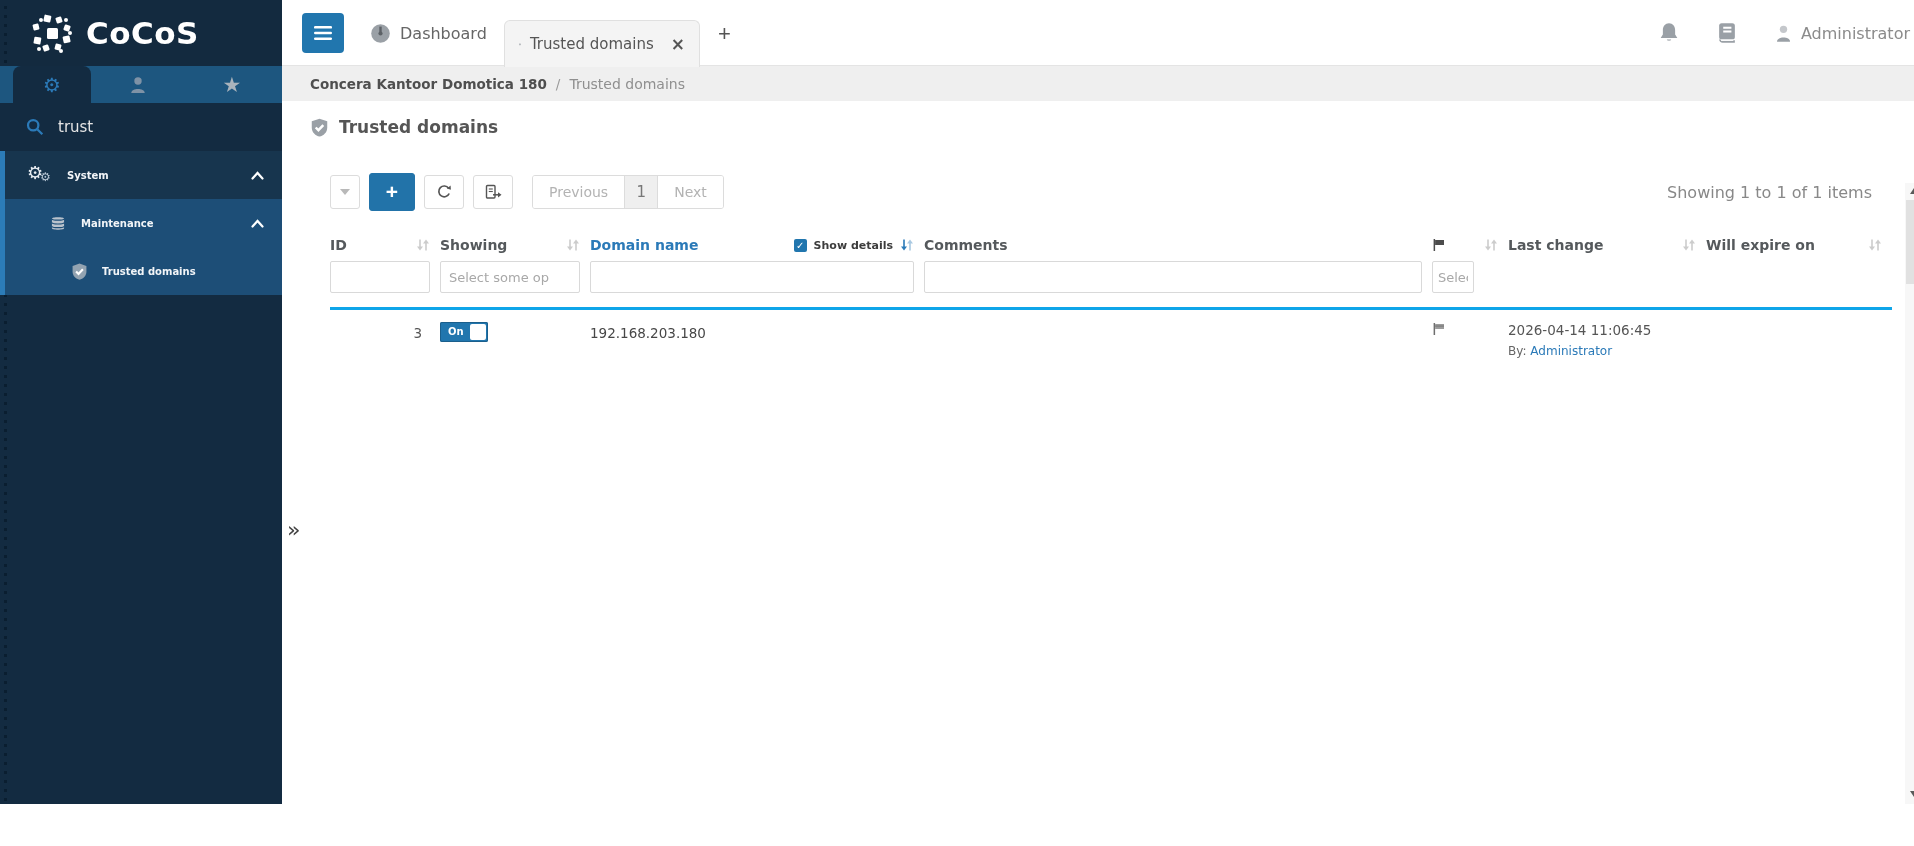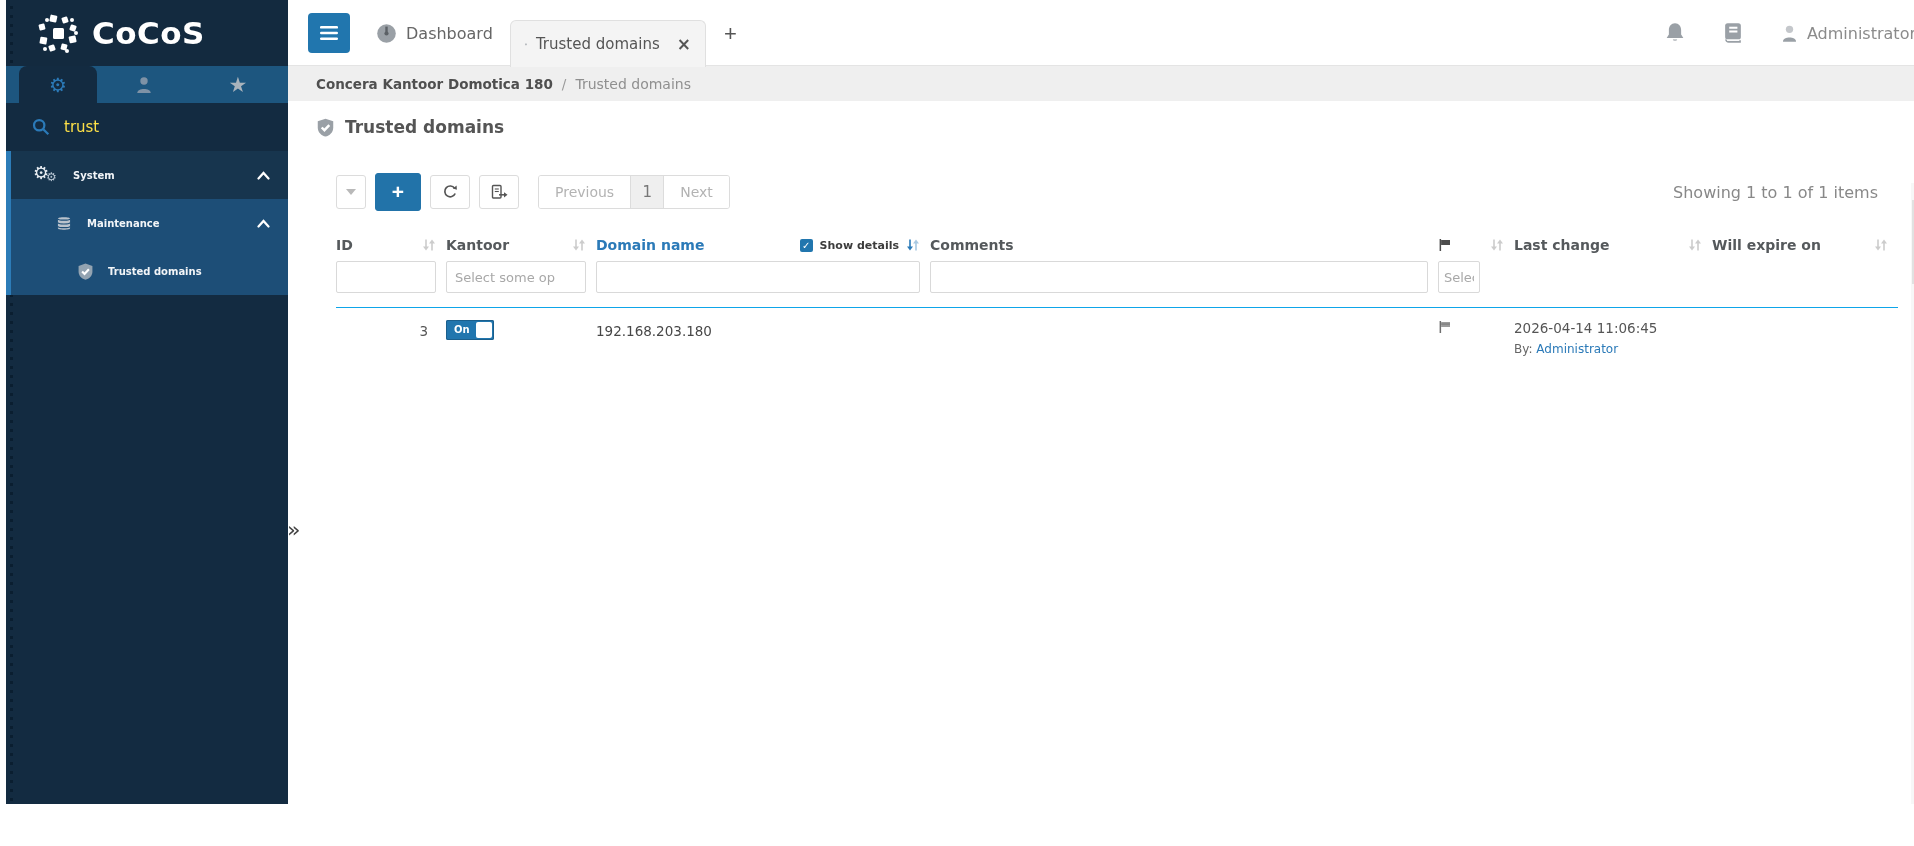--- a/index.html
+++ b/index.html
@@ -1,35 +1,35 @@
 <!DOCTYPE html>
 <html><head>
 <meta charset="utf-8">
 <style>
   * { margin:0; padding:0; box-sizing:border-box; }
   html,body { width:1914px; height:846px; }
   body { font-family:"DejaVu Sans","Liberation Sans",sans-serif; background:#fff; overflow:hidden; }
-  .app { position:relative; width:1914px; height:804px; display:flex; overflow:hidden; background:#fff;padding-left:6px; }
+  .app { position:relative; width:1914px; height:804px; display:flex; overflow:hidden; background:#fff; }
 
   
   .sidebar { position:relative; width:282px; flex:0 0 282px; background:#132b41; height:100%; }
   .sidebar-dots { position:absolute; left:0; top:0; bottom:0; width:7px; z-index:1;
      background-image:radial-gradient(circle,#0a1e30 1.6px, rgba(0,0,0,0) 1.8px);
      background-size:7px 9px; background-position:2px 3px; }
   .logo-row { height:66px; display:flex; align-items:center; padding-left:30px; background:#132a3f; }
   .logo-icon { width:44px; height:44px; margin-right:12px; }
   .logo-text { color:#fff; font-size:31px; font-weight:800; letter-spacing:0.5px; }
   .side-tabs { height:37px; background:#1d567f; display:flex; align-items:flex-end; position:relative; z-index:2; }
   .side-tab { width:94px; height:37px; display:flex; align-items:center; justify-content:center; cursor:pointer; }
   .side-tab.active { width:78px; margin-left:13px; background:#132b41; border-radius:8px 8px 0 0; }
   .gear-glyph { color:#2b7ab8; font-size:20px; }
   .person-glyph svg { display:block; }
   .star-glyph { color:#a9b3bc; font-size:21px; }
   .search-row { height:48px; display:flex; align-items:center; padding-left:26px; background:#132b41; position:relative; z-index:2; }
-  .search-input { background:transparent; border:none; outline:none; color:#fde047; font-size:15px; margin-left:14px; width:190px; font-family:inherit; }
+  .search-input { background:transparent; border:none; outline:none; color:#e5e5e5; font-size:15px; margin-left:14px; width:190px; font-family:inherit; }
   .menu { position:relative; z-index:2; }
   .menu-row { height:48px; display:flex; align-items:center; border-left:5px solid #2c7cb8; color:#fff; cursor:pointer; }
   .menu-row .label { font-size:10px; font-weight:700; color:#f2f5f8; }
   .row-system { background:#17354e; padding-left:22px; }
   .row-sub { background:#1d4e77; }
   .row-maint { padding-left:44px; }
   .row-trusted { padding-left:66px; }
   .menu-icon { margin-right:14px; display:flex; align-items:center; }
   .gears-system { position:relative; width:26px; height:22px; }
   .gears-system .g1 { position:absolute; left:0; top:-2px; color:#e8edf2; font-size:18px; }
@@ -77,21 +77,21 @@
 
   
   .tbl { margin-top:26px; margin-right:50px; }
   .grid-row { display:grid; grid-template-columns:100px 140px 324px 498px 66px 188px 176px 1fr; column-gap:10px; }
   .th { display:flex; align-items:center; justify-content:space-between; font-size:14px; font-weight:700; color:#55595c; cursor:pointer;gap:20px; }
   .th .hd-label { white-space:nowrap; }
   .th-domain .hd-label { color:#2b7ab8; }
   .domain-right { display:flex; align-items:center; gap:7px; }
   .chk { width:13px; height:13px; background:#2176ae; border-radius:2px; color:#fff; font-size:10px; line-height:13px; text-align:center; cursor:pointer; }
   .chk-label { font-size:11px; color:#3c3c3c; font-weight:600; white-space:nowrap; }
-  .filters { margin-top:8px; padding-bottom:14px; border-bottom:1px solid #0ea5e9; }
+  .filters { margin-top:8px; padding-bottom:14px; border-bottom:3px solid #0ea5e9; }
   .f-input { height:32px; border:1px solid #d9d9d9; border-radius:2px; width:100%; font-size:13px; color:#555; padding:0 8px; font-family:inherit; outline:none; }
   .f-input::placeholder { color:#a8a8a8; }
   .f-flag { width:42px; padding:0 5px; }
   .datarow { padding-top:12px; font-size:13.5px; color:#555; }
   .cell-id { text-align:right; padding-right:8px; padding-top:3px; }
   .cell-domain { padding-top:3px; color:#474747; }
   .toggle { width:48px; height:20px; background:#2176ae; border-radius:2px; position:relative; cursor:pointer; box-shadow:inset 0 0 0 1px #1b5f8c; }
   .toggle .on-label { color:#fff; font-size:10px; font-weight:700; line-height:20px; padding-left:8px; display:block; }
   .toggle .knob { position:absolute; right:2px; top:2px; width:16px; height:16px; background:#fff; border-radius:2px; }
   .cell-last .date { color:#555; }
@@ -317,21 +317,21 @@
                   <rect x="3.2" y="1.5" width="1.6" height="7.5"></rect>
                   <polygon points="1,8.4 7,8.4 4,12.4"></polygon>
                 </g>
               <g fill="#cccccc">
                   <rect x="9.2" y="5" width="1.6" height="7.5"></rect>
                   <polygon points="7,5.6 13,5.6 10,1.6"></polygon>
                 </g>
             </svg>
           </div>
           <div class="th">
-            <span class="hd-label">Kantoor</span>
+            <span class="hd-label">Showing</span>
             <svg width="14" height="14" viewBox="0 0 14 14">
               <g fill="#cccccc">
                   <rect x="3.2" y="1.5" width="1.6" height="7.5"></rect>
                   <polygon points="1,8.4 7,8.4 4,12.4"></polygon>
                 </g>
               <g fill="#cccccc">
                   <rect x="9.2" y="5" width="1.6" height="7.5"></rect>
                   <polygon points="7,5.6 13,5.6 10,1.6"></polygon>
                 </g>
             </svg>

